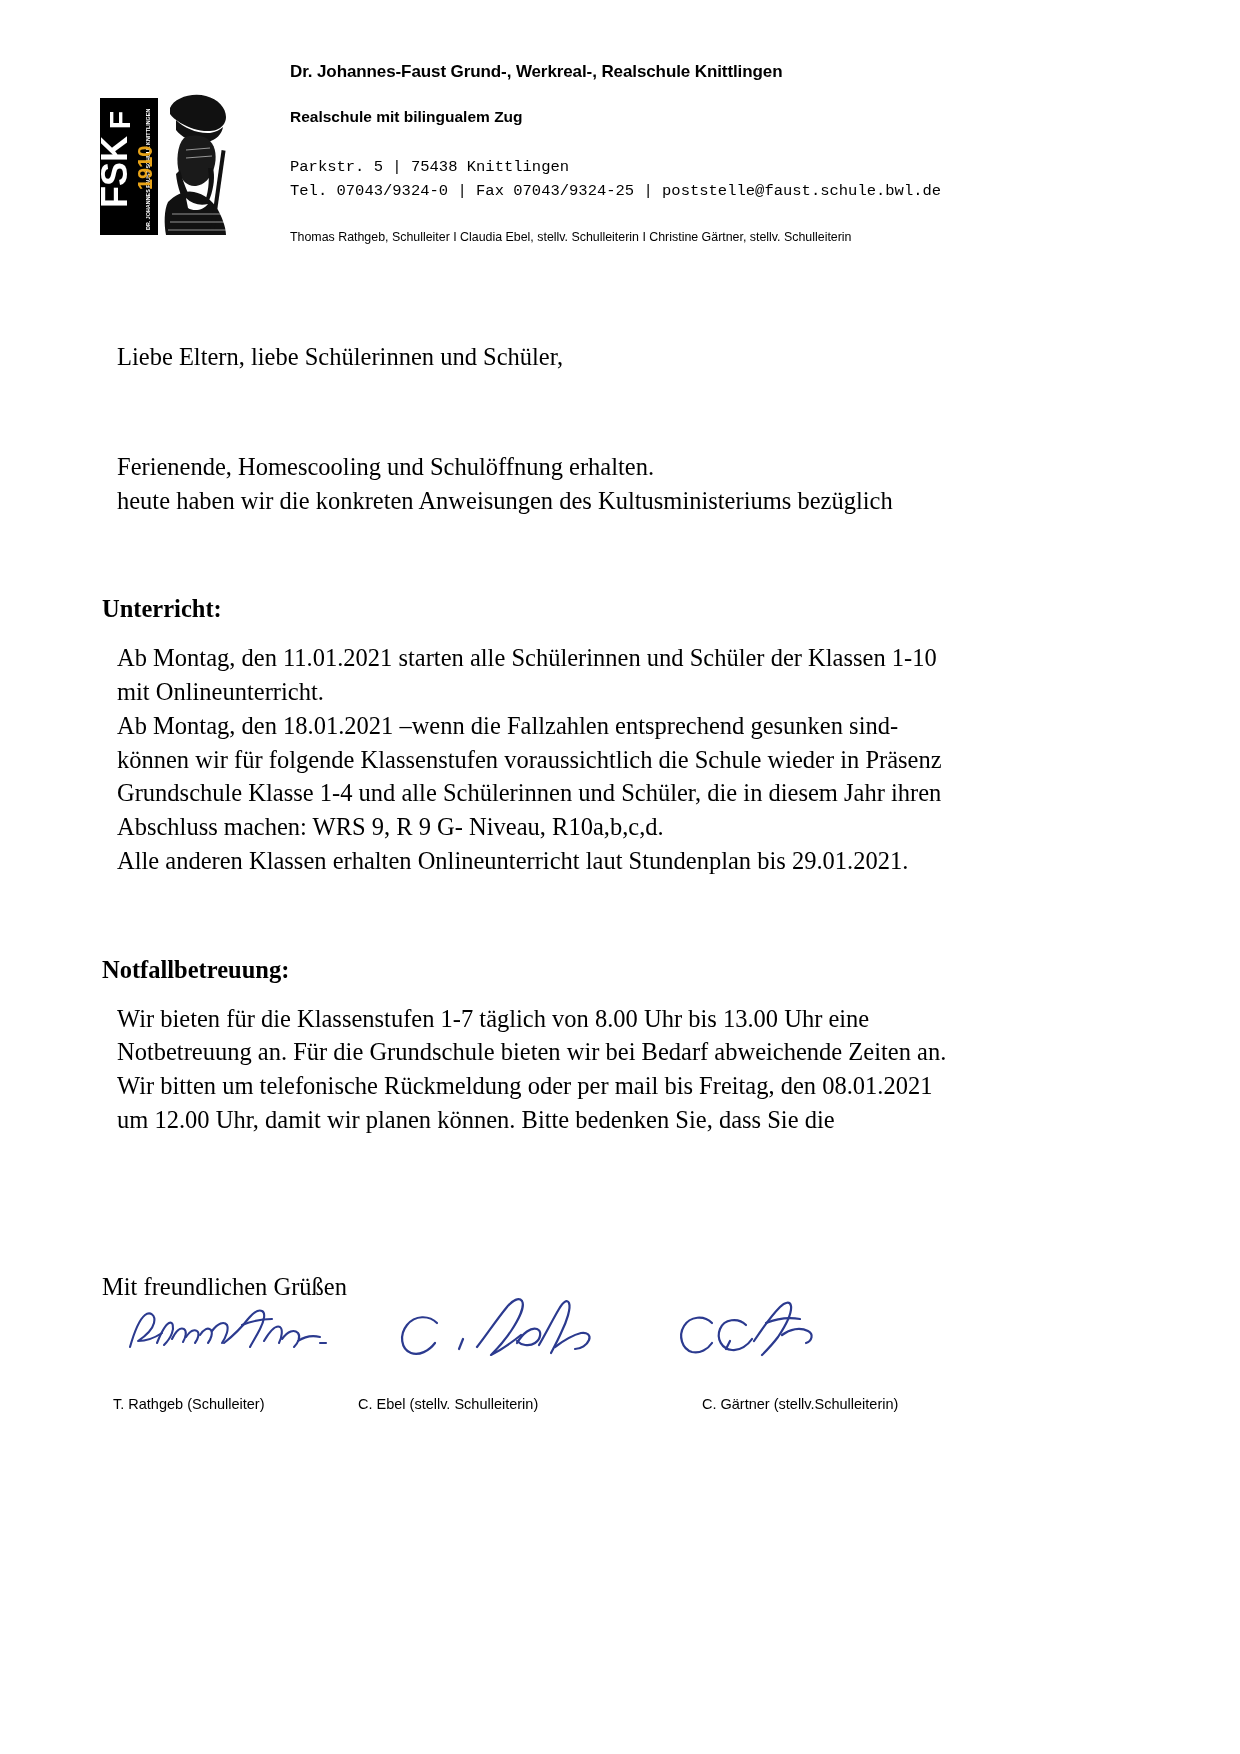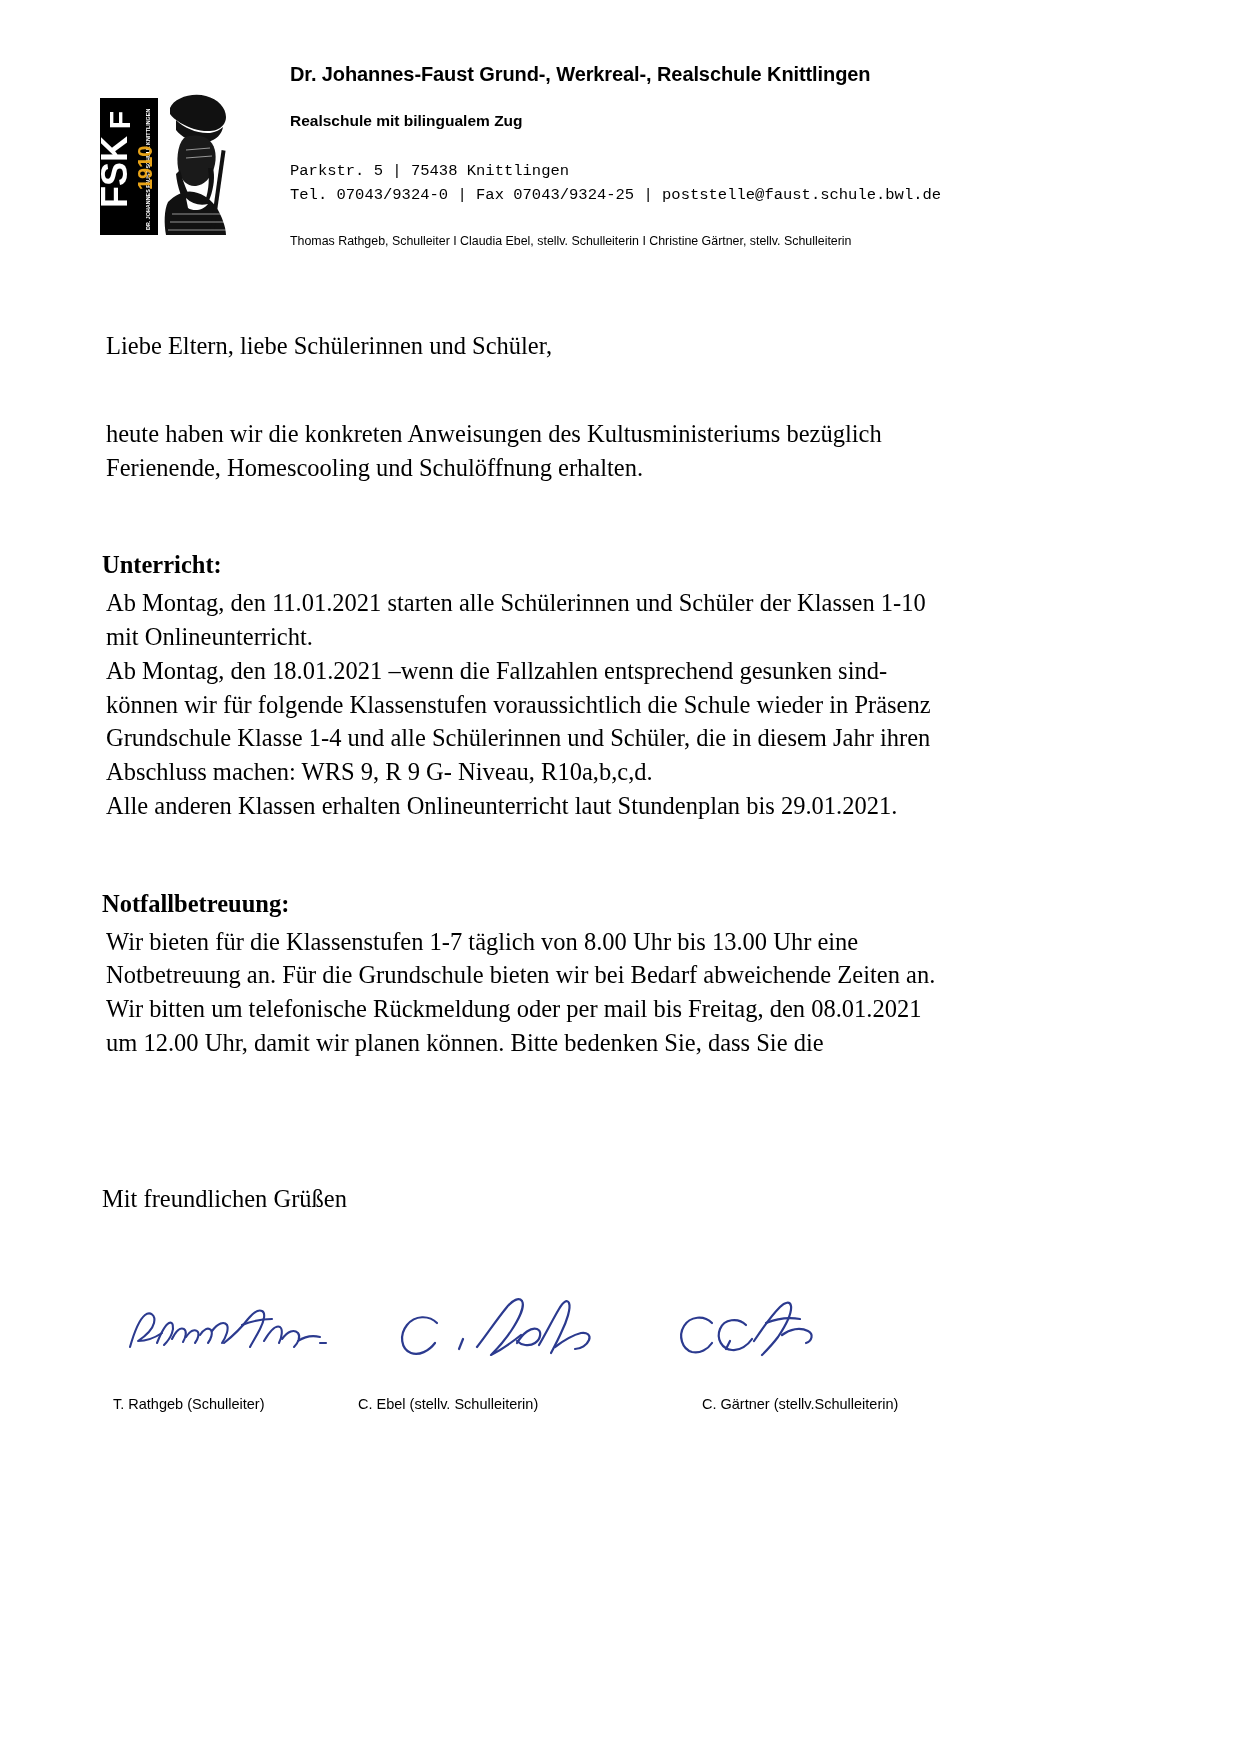--- a/index.html
+++ b/index.html
@@ -43,21 +43,21 @@
 
   .header-text {
     position: absolute;
     left: 290px;
     top: 0;
     width: 720px;
     font-family: "Liberation Sans", sans-serif;
   }
 
   .school-title {
-    font-size: 20px;
+    font-size: 17px;
     font-weight: bold;
     letter-spacing: -0.1px;
     line-height: 1.2;
     margin: 0 0 26px 0;
     white-space: nowrap;
   }
 
   .school-sub {
     font-size: 15.5px;
     font-weight: bold;
@@ -86,21 +86,21 @@
     position: absolute;
     left: 102px;
     top: 325px;
     width: 945px;
     font-family: "Liberation Serif", serif;
     font-size: 24.5px;
     line-height: 1.38;
     color: #000;
   }
 
-  .para { margin: 4px; }
+  .para { margin: 15px; }
   .gap-md { height: 46px; }
   .gap-lg { height: 60px; }
 
   .sec-head {
     font-weight: bold;
     font-size: 24.5px;
     margin: 0;
     line-height: 1.38;
   }
 
@@ -213,22 +213,22 @@
     </div>
   </div>
 
   <div class="body-area">
 
     <p class="para">Liebe Eltern, liebe Schülerinnen und Schüler,</p>
 
     <div class="gap-md"></div>
 
     <p class="para">
+      <span class="line">Ferienende, Homescooling und Schulöffnung erhalten.</span>
       <span class="line">heute haben wir die konkreten Anweisungen des Kultusministeriums bezüglich</span>
-      <span class="line">Ferienende, Homescooling und Schulöffnung erhalten.</span>
     </p>
 
     <div class="gap-lg"></div>
 
     <p class="sec-head">Unterricht:</p>
     <p class="para">
       <span class="line">Ab Montag, den 11.01.2021 starten alle Schülerinnen und Schüler der Klassen 1-10</span>
       <span class="line">mit Onlineunterricht.</span>
       <span class="line">Ab Montag, den 18.01.2021 –wenn die Fallzahlen entsprechend gesunken sind-</span>
       <span class="line">können wir für folgende Klassenstufen voraussichtlich die Schule wieder in Präsenz</span>

